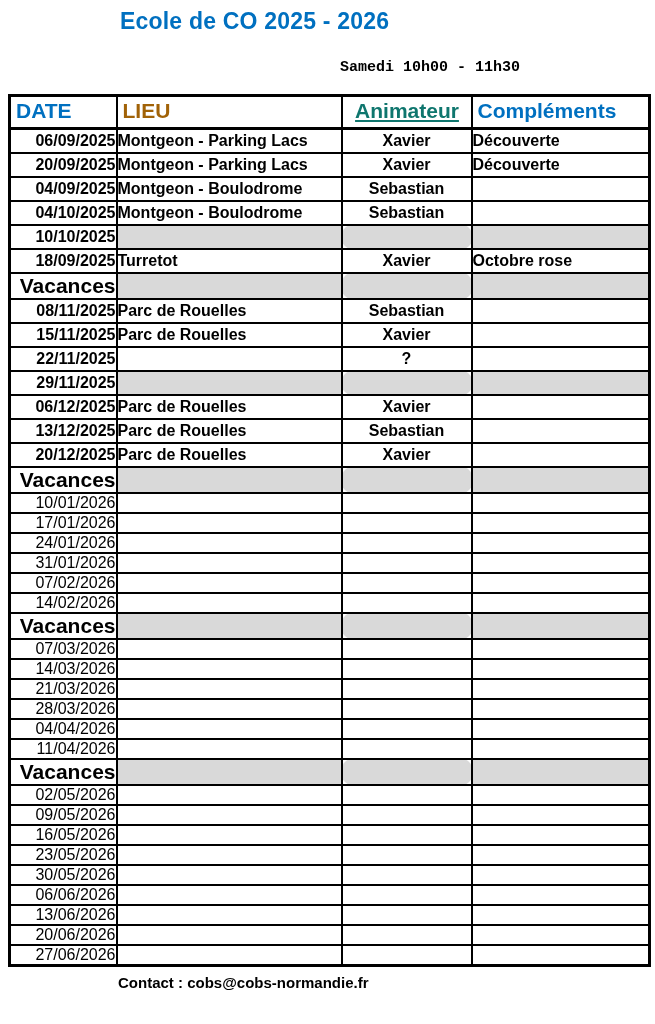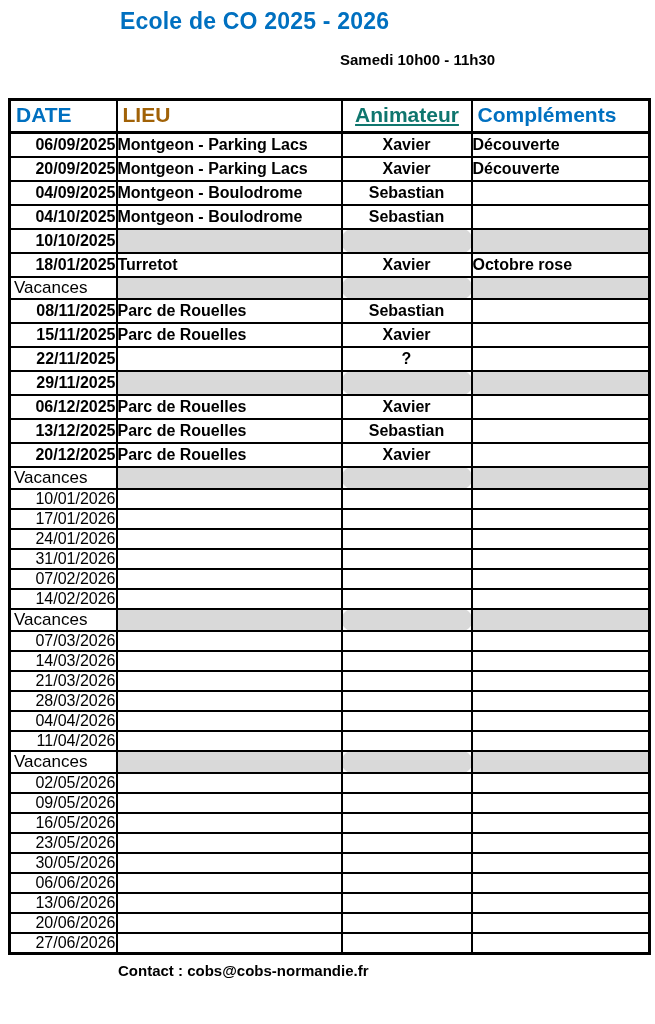--- a/index.html
+++ b/index.html
@@ -13,28 +13,29 @@
   }
   .title {
     font-weight: bold;
     font-size: 23px;
     margin: 8px 8px 0 120px;
     letter-spacing: 0.2px;
   }
   .subtitle {
     font-weight: bold;
     font-size: 15px;
-    margin: 16px 0 0 340px;
+    margin: 24px 0 0 340px;
     color: #000;
+    font-family: Liberation Mono, monospace;
   }
   table.schedule {
     border-collapse: collapse;
     table-layout: fixed;
     width: 640px;
-    margin: 30px 0 0 8px;
+    margin: 18px 0 0 8px;
     border: 3px solid #000;
   }
   .schedule th, .schedule td {
     border: 2px solid #000;
     overflow: hidden;
     white-space: nowrap;
   }
   .schedule th {
     font-size: 21px;
     font-weight: bold;
@@ -47,24 +48,24 @@
   .schedule td {
     font-size: 16px;
     padding: 0;
     background: #fff;
   }
   tr.row-tall td { height: 24px; }
   tr.row-short td { height: 20px; }
   td.b { font-weight: bold; }
   .c-date { text-align: right; padding-right: 5px; }
   .c-date.vac {
-    text-align: left;
+    text-align: right;
     padding-left: 3px;
-    font-weight: normal;
-    font-size: 17px;
+    font-weight: bold;
+    font-size: 21px;
   }
   .c-lieu { text-align: left; padding-left: 5px; }
   .c-anim { text-align: center; border-radius: 10px; }
   .c-comp { text-align: left; padding-left: 5px; }
   .footer {
     font-weight: bold;
     font-size: 15px;
     margin: 7px 0 16px 118px;
   }
 </style>
@@ -115,21 +116,21 @@
           <td class="c-anim b">Sebastian</td>
           <td class="c-comp b"></td>
         </tr>
         <tr class="row-tall">
           <td class="c-date b">10/10/2025</td>
           <td class="c-lieu b" style="background: rgb(217, 217, 217);"></td>
           <td class="c-anim b" style="background: rgb(217, 217, 217);"></td>
           <td class="c-comp b" style="background: rgb(217, 217, 217);"></td>
         </tr>
         <tr class="row-tall">
-          <td class="c-date b">18/01/2025</td>
+          <td class="c-date b">18/09/2025</td>
           <td class="c-lieu b">Turretot</td>
           <td class="c-anim b">Xavier</td>
           <td class="c-comp b">Octobre rose</td>
         </tr>
         <tr class="row-short">
           <td class="c-date vac">Vacances</td>
           <td class="c-lieu b" style="background: rgb(217, 217, 217);"></td>
           <td class="c-anim b" style="background: rgb(217, 217, 217);"></td>
           <td class="c-comp b" style="background: rgb(217, 217, 217);"></td>
         </tr>

